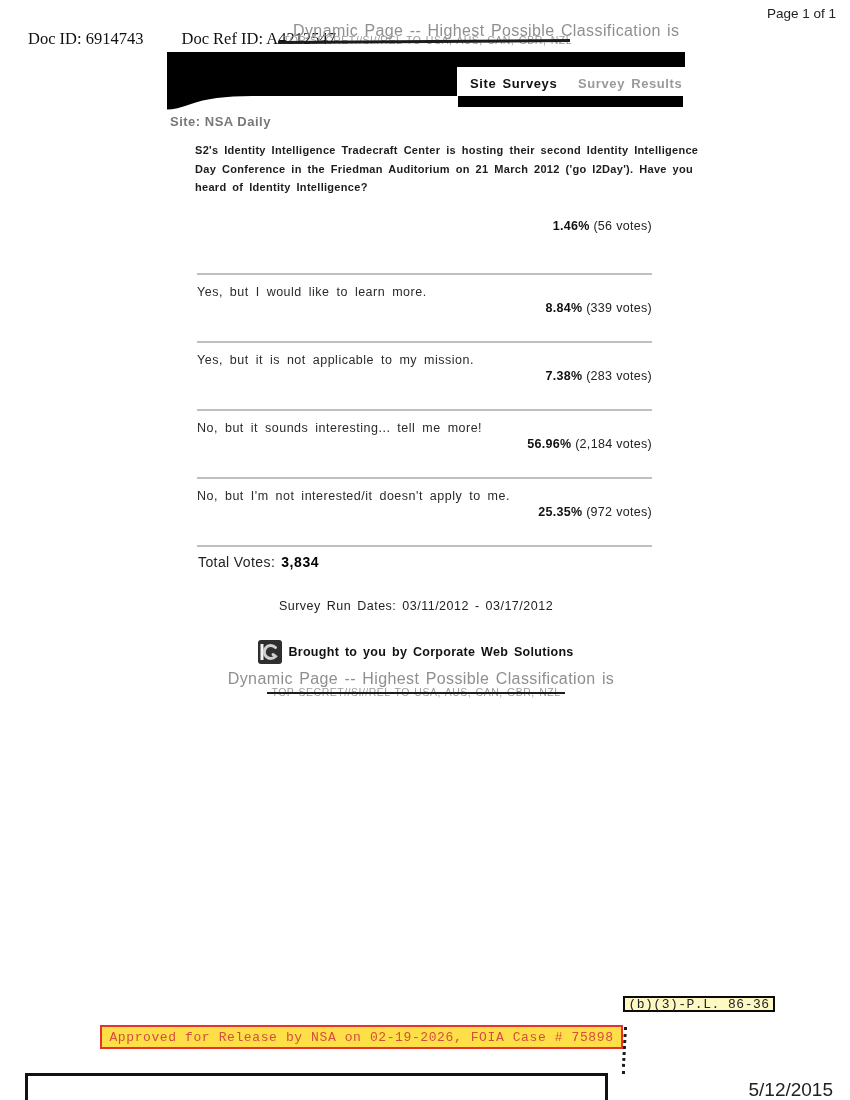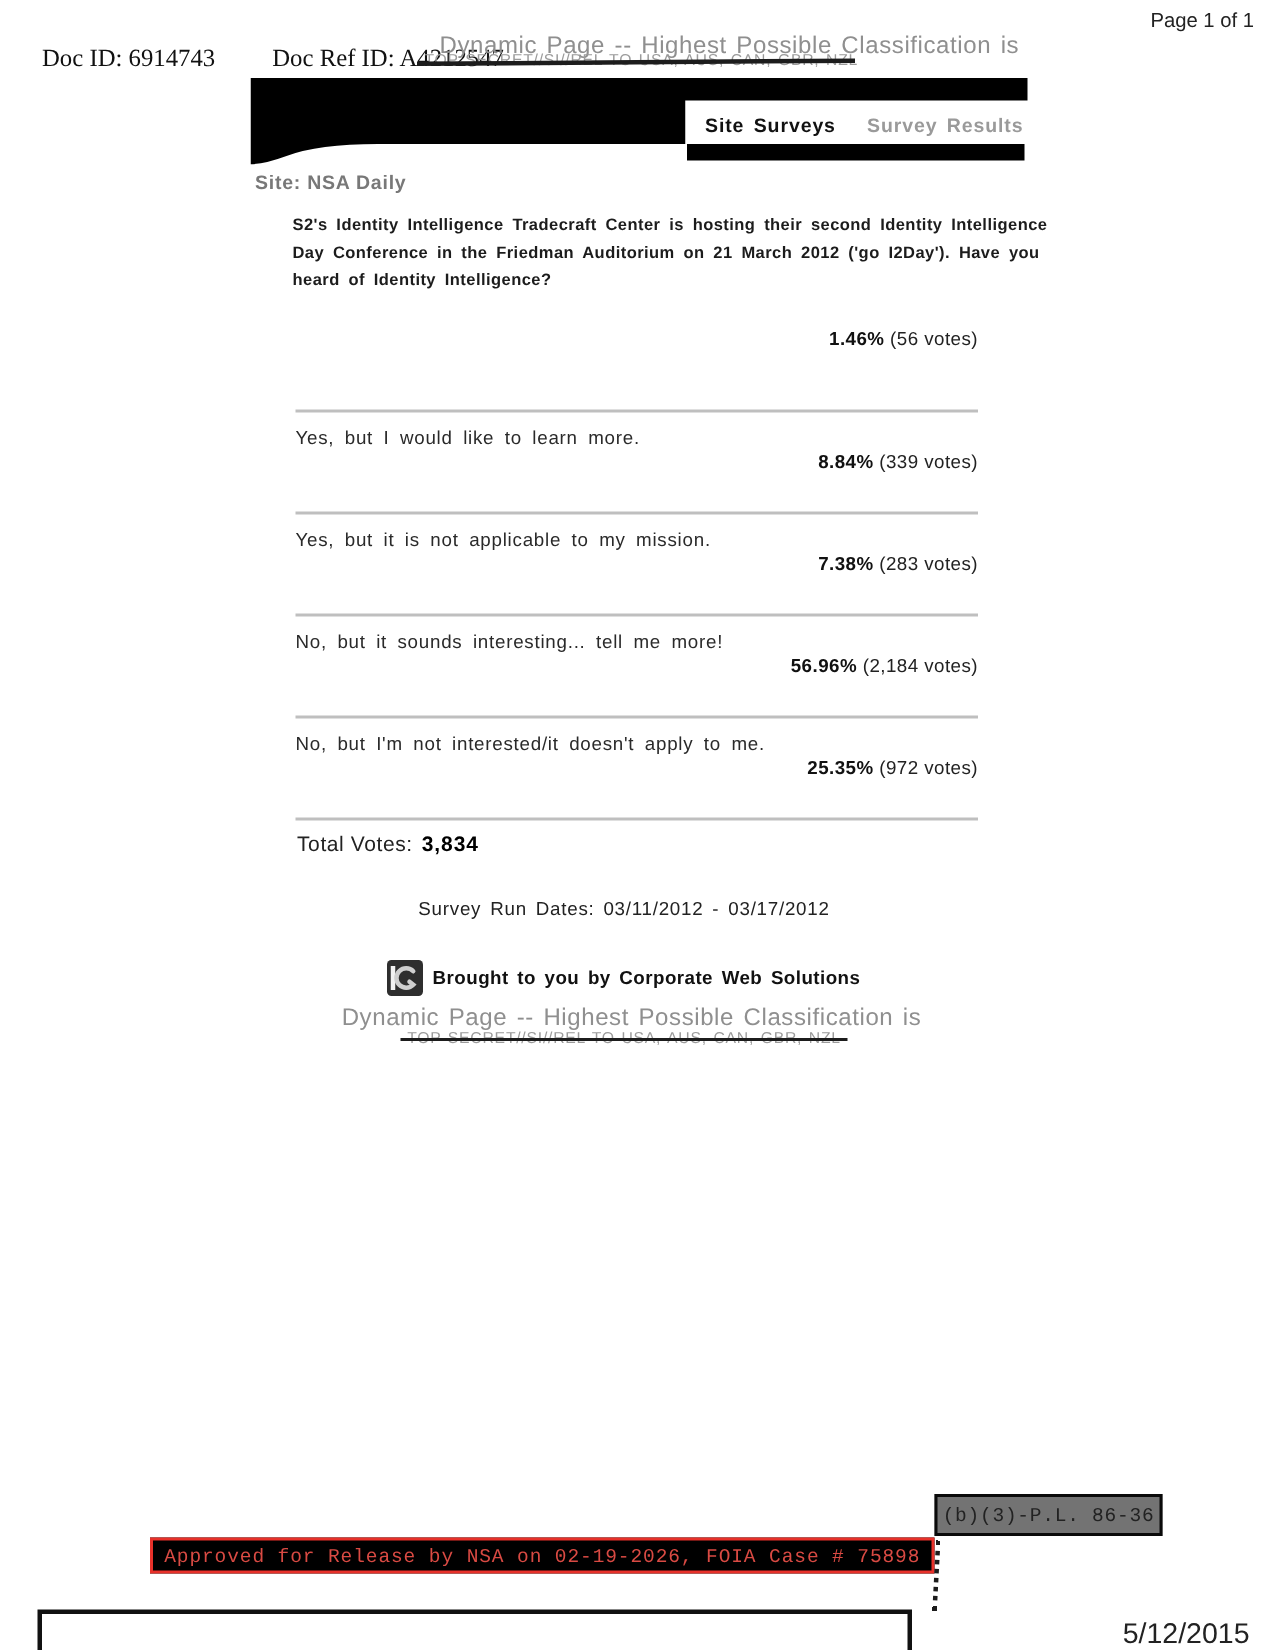--- a/index.html
+++ b/index.html
@@ -48,26 +48,26 @@
   .credit-row{top:640px;left:170px;width:492px;display:flex;justify-content:center;align-items:center;gap:6px;}
   .cws-logo{width:24px;height:24px;display:inline-block;flex:none;}
   .credit-text{font-size:12.5px;font-weight:bold;color:#111;letter-spacing:.3px;word-spacing:2px;}
 
   .ftr-dynamic{top:670px;left:170px;width:492px;text-align:center;}
   .ftr-secret{top:682px;left:170px;width:492px;text-align:center;}
   .strike-wrap{position:relative;display:inline-block;color:#9b9b9b;font-size:10.5px;letter-spacing:.5px;word-spacing:1px;}
   .strike-line{position:absolute;left:-4px;right:-4px;top:5.5px;height:2.5px;background:#1c1c1c;}
 
   
-  .pl-box{top:996px;left:623px;width:152px;height:28px;box-sizing:border-box;border:2.5px solid #0a0a0a;
+  .pl-box{top:996px;left:623px;width:152px;height:16px;box-sizing:border-box;border:2.5px solid #0a0a0a;
     display:flex;align-items:center;justify-content:center;
-    font-family:"Liberation Mono", monospace;font-size:13px;color:#222;letter-spacing:.5px;background:#737373;}
+    font-family:"Liberation Mono", monospace;font-size:13px;color:#222;letter-spacing:.5px;background:#fef9c3;}
   .release-box{top:1025px;left:100px;width:523px;height:24px;box-sizing:border-box;border:2px solid #e8312a;
     display:flex;align-items:center;justify-content:center;
-    font-family:"Liberation Mono", monospace;font-size:13px;color:#d94a43;letter-spacing:.6px;background:#000000;}
+    font-family:"Liberation Mono", monospace;font-size:13px;color:#d94a43;letter-spacing:.6px;background:#fde047;}
   .dotted-leader{top:1027px;left:624px;height:47px;width:0;border-left:3.5px dotted #1c1c1c;
     transform:rotate(3deg);transform-origin:top center;}
   .bottom-rect{top:1073px;left:25px;width:583px;height:60px;box-sizing:border-box;border:3px solid #111;background:#fff;}
   .print-date{top:1079px;right:17px;font-size:19px;color:#222;}
 </style>
 </head>
 <body>
 
 <div class="abs page-num">Page 1 of 1</div>
 <div class="abs doc-line">

